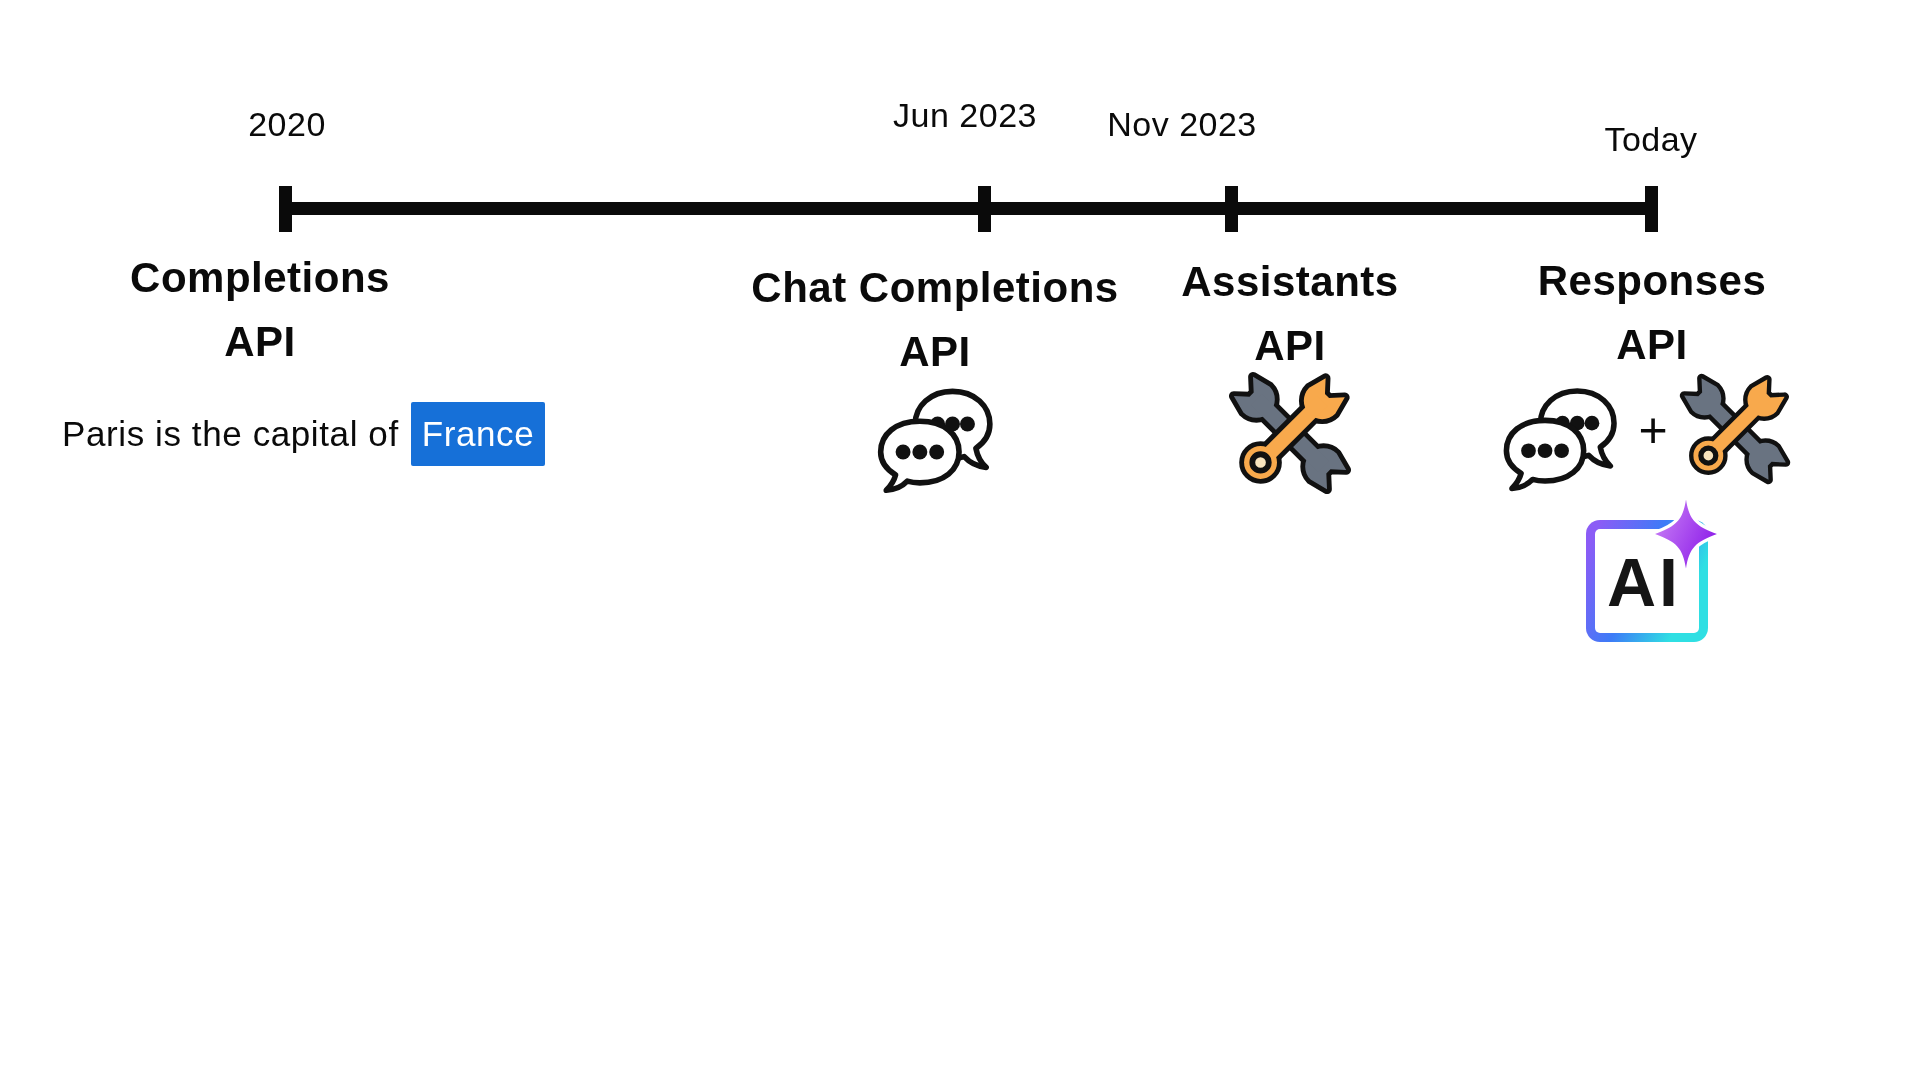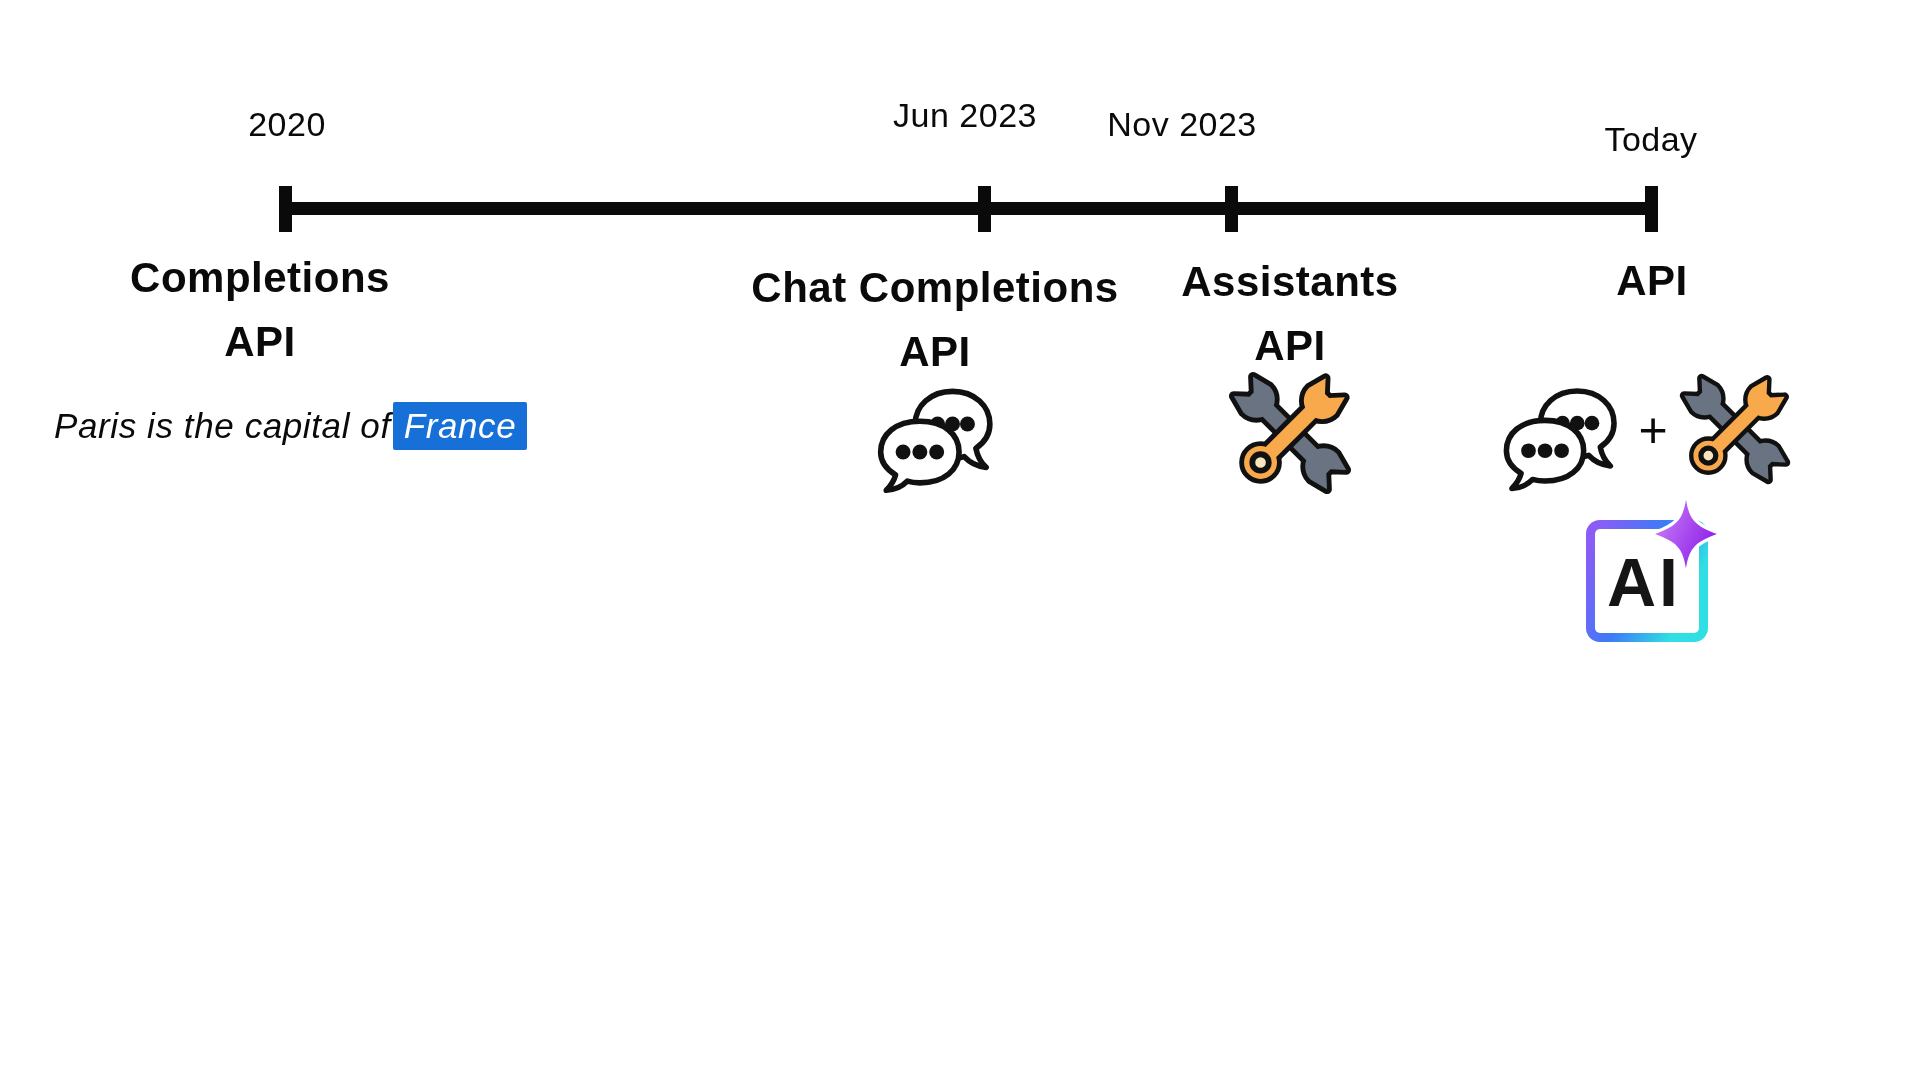--- a/index.html
+++ b/index.html
@@ -28,26 +28,26 @@
 
   
   .m-title {
     position:absolute; transform:translateX(-50%);
     text-align:center; font-weight:700; font-size:42px; line-height:64px;
     white-space:nowrap; letter-spacing:0.5px;
   }
 
   
   .example {
-    position:absolute; left:54px; top:402px;
+    position:absolute; left:62px; top:402px;
     font-size:35px; font-weight:400; letter-spacing:0.6px;
-    display:flex; align-items:center; white-space:nowrap;font-style:italic;
+    display:flex; align-items:center; white-space:nowrap;
   }
   .chip {
-    display:inline-block; margin-left:2px; padding:4px 11px;
+    display:inline-block; margin-left:12px; padding:12px 11px;
     background:var(--highlight-blue,#1670D8); color:#ffffff;
     border-radius:2px;
   }
 
   
   .icon { position:absolute; }
   .bubble { fill:var(--bubble-fill,#fff); stroke:var(--outline-black,#111); stroke-width:6; stroke-linejoin:round; }
   .dot { fill:var(--outline-black,#111); }
   .w-gray  { fill:var(--wrench-gray,#697381); }
   .w-orange{ fill:var(--wrench-orange,#F8A94C); }
@@ -97,20 +97,21 @@
 </div>
 <div class="m-title" style="left:935px; top:256px">
   <div>Chat Completions</div>
   <div>API</div>
 </div>
 <div class="m-title" style="left:1290px; top:250px">
   <div>Assistants</div>
   <div>API</div>
 </div>
 <div class="m-title" style="left:1652px; top:249px">
+  <div>Responses</div>
   <div>API</div>
 </div>
 
 <div class="example">
   <span>Paris is the capital of</span>
   <span class="chip">France</span>
 </div>
 
 <svg class="icon" style="left:862px; top:366px" width="140" height="131" viewBox="0 0 150 140">
 

